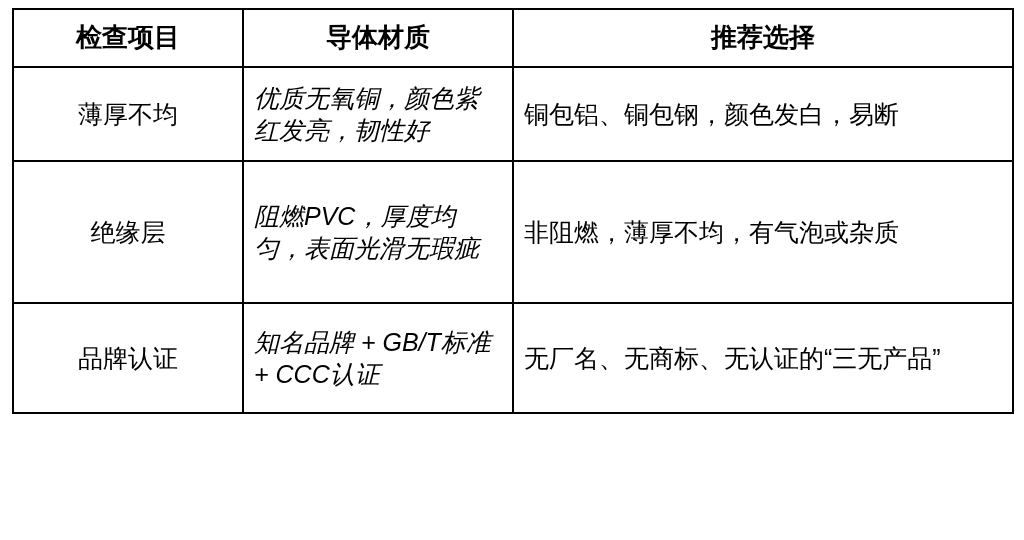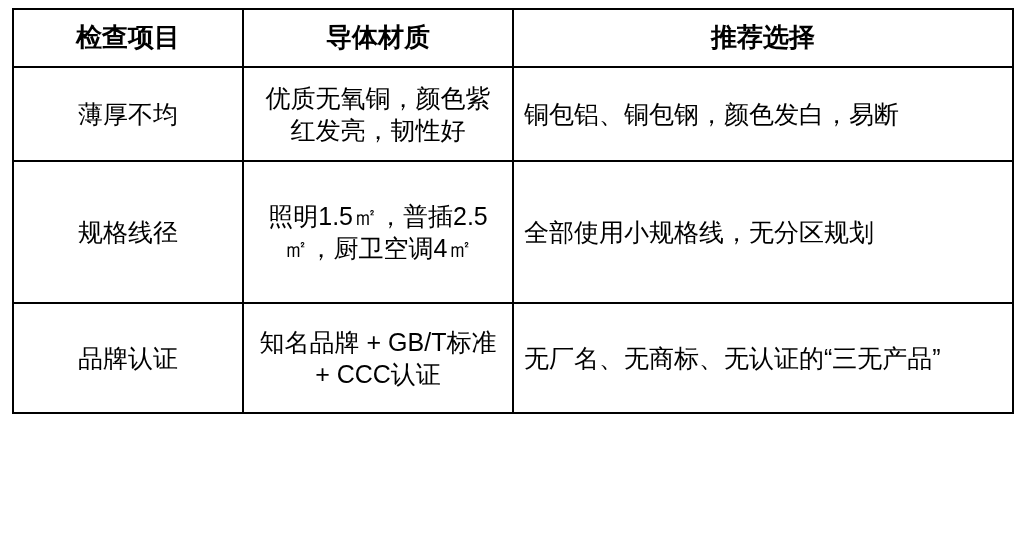--- a/index.html
+++ b/index.html
@@ -44,21 +44,22 @@
     font-weight: bold;
     font-size: 26px;
     height: 48px;
     padding: 4px 8px;
   }
   td.col-item {
     text-align: center;
     font-weight: normal;
   }
   td.col-rec {
-    text-align: center;
+    text-align: left;
+    font-style: italic;
   }
   td.col-warn {
     text-align: left;
   }
   tbody tr.r0 td { height: 80px; }
   tbody tr.r1 td { height: 128px; }
   tbody tr.r2 td { height: 128px; }
   tbody tr.r3 td { height: 96px; }
 </style>
 </head>
@@ -77,24 +78,24 @@
         <th>导体材质</th>
         <th>推荐选择</th>
       </tr>
     </thead>
     <tbody>
       <tr class="r0">
         <td class="col-item">薄厚不均</td>
         <td class="col-rec">优质无氧铜，颜色紫红发亮，韧性好</td>
         <td class="col-warn">铜包铝、铜包钢，颜色发白，易断</td>
       </tr>
-      <tr class="r2">
-        <td class="col-item">规格线径</td>
-        <td class="col-rec">照明1.5㎡，普插2.5㎡，厨卫空调4㎡</td>
-        <td class="col-warn">全部使用小规格线，无分区规划</td>
+      <tr class="r1">
+        <td class="col-item">绝缘层</td>
+        <td class="col-rec">阻燃PVC，厚度均匀，表面光滑无瑕疵</td>
+        <td class="col-warn">非阻燃，薄厚不均，有气泡或杂质</td>
       </tr>
       <tr class="r3">
         <td class="col-item">品牌认证</td>
         <td class="col-rec">知名品牌 + GB/T标准 + CCC认证</td>
         <td class="col-warn">无厂名、无商标、无认证的“三无产品”</td>
       </tr>
     </tbody>
   </table>
 </div>
 

